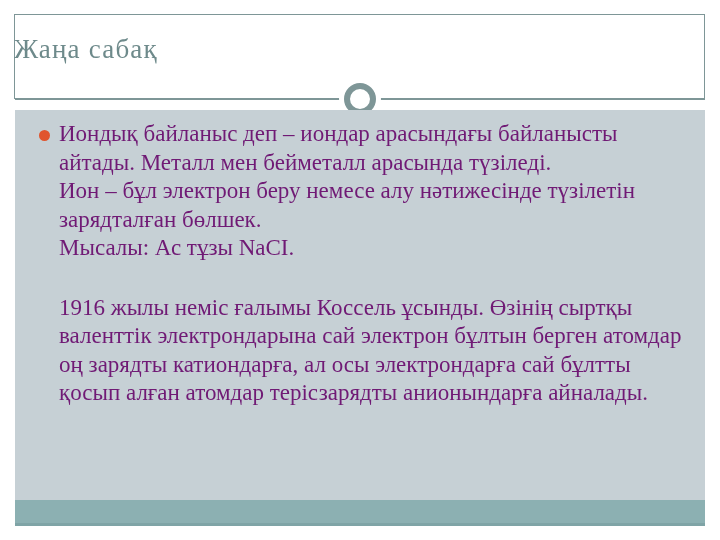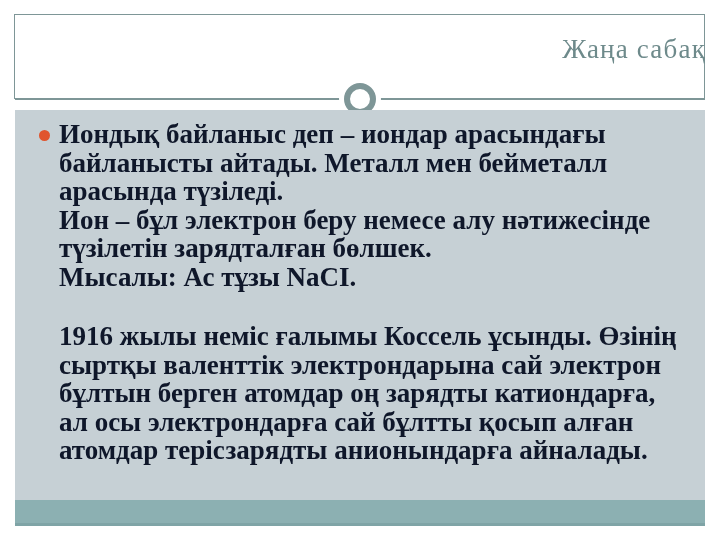--- a/index.html
+++ b/index.html
@@ -36,21 +36,21 @@
     border-top: 1px solid #7e9697;
     border-right: 1px solid #7e9697;
     box-sizing: border-box;
   }
 
   .slide-title {
     position: absolute;
     left: 14px;
     top: 32px;
     width: 692px;
-    text-align: right;
+    text-align: left;
     font-size: 27px;
     line-height: 34px;
     letter-spacing: 1.2px;
     color: #6e8a8b;
     font-family: "Liberation Serif", "DejaVu Serif", serif;
     white-space: nowrap;
   }
 
   
   .title-rule {
@@ -111,26 +111,25 @@
     position: absolute;
     left: 2px;
     top: 10px;
     width: 11px;
     height: 11px;
     border-radius: 50%;
     background: #e0542e;
   }
 
   .para {
-    font-size: 27px;
+    font-size: 23px;
     line-height: 28.5px;
-    color: #0f172a;
+    color: #701a75;
     font-family: "Liberation Serif", "DejaVu Serif", serif;
     white-space: pre-wrap;
-    font-weight: bold;
   }
 
   .para.second {
     margin-top: 31px;
   }
 
   
   .footer-bar {
     position: absolute;
     left: 15px;

